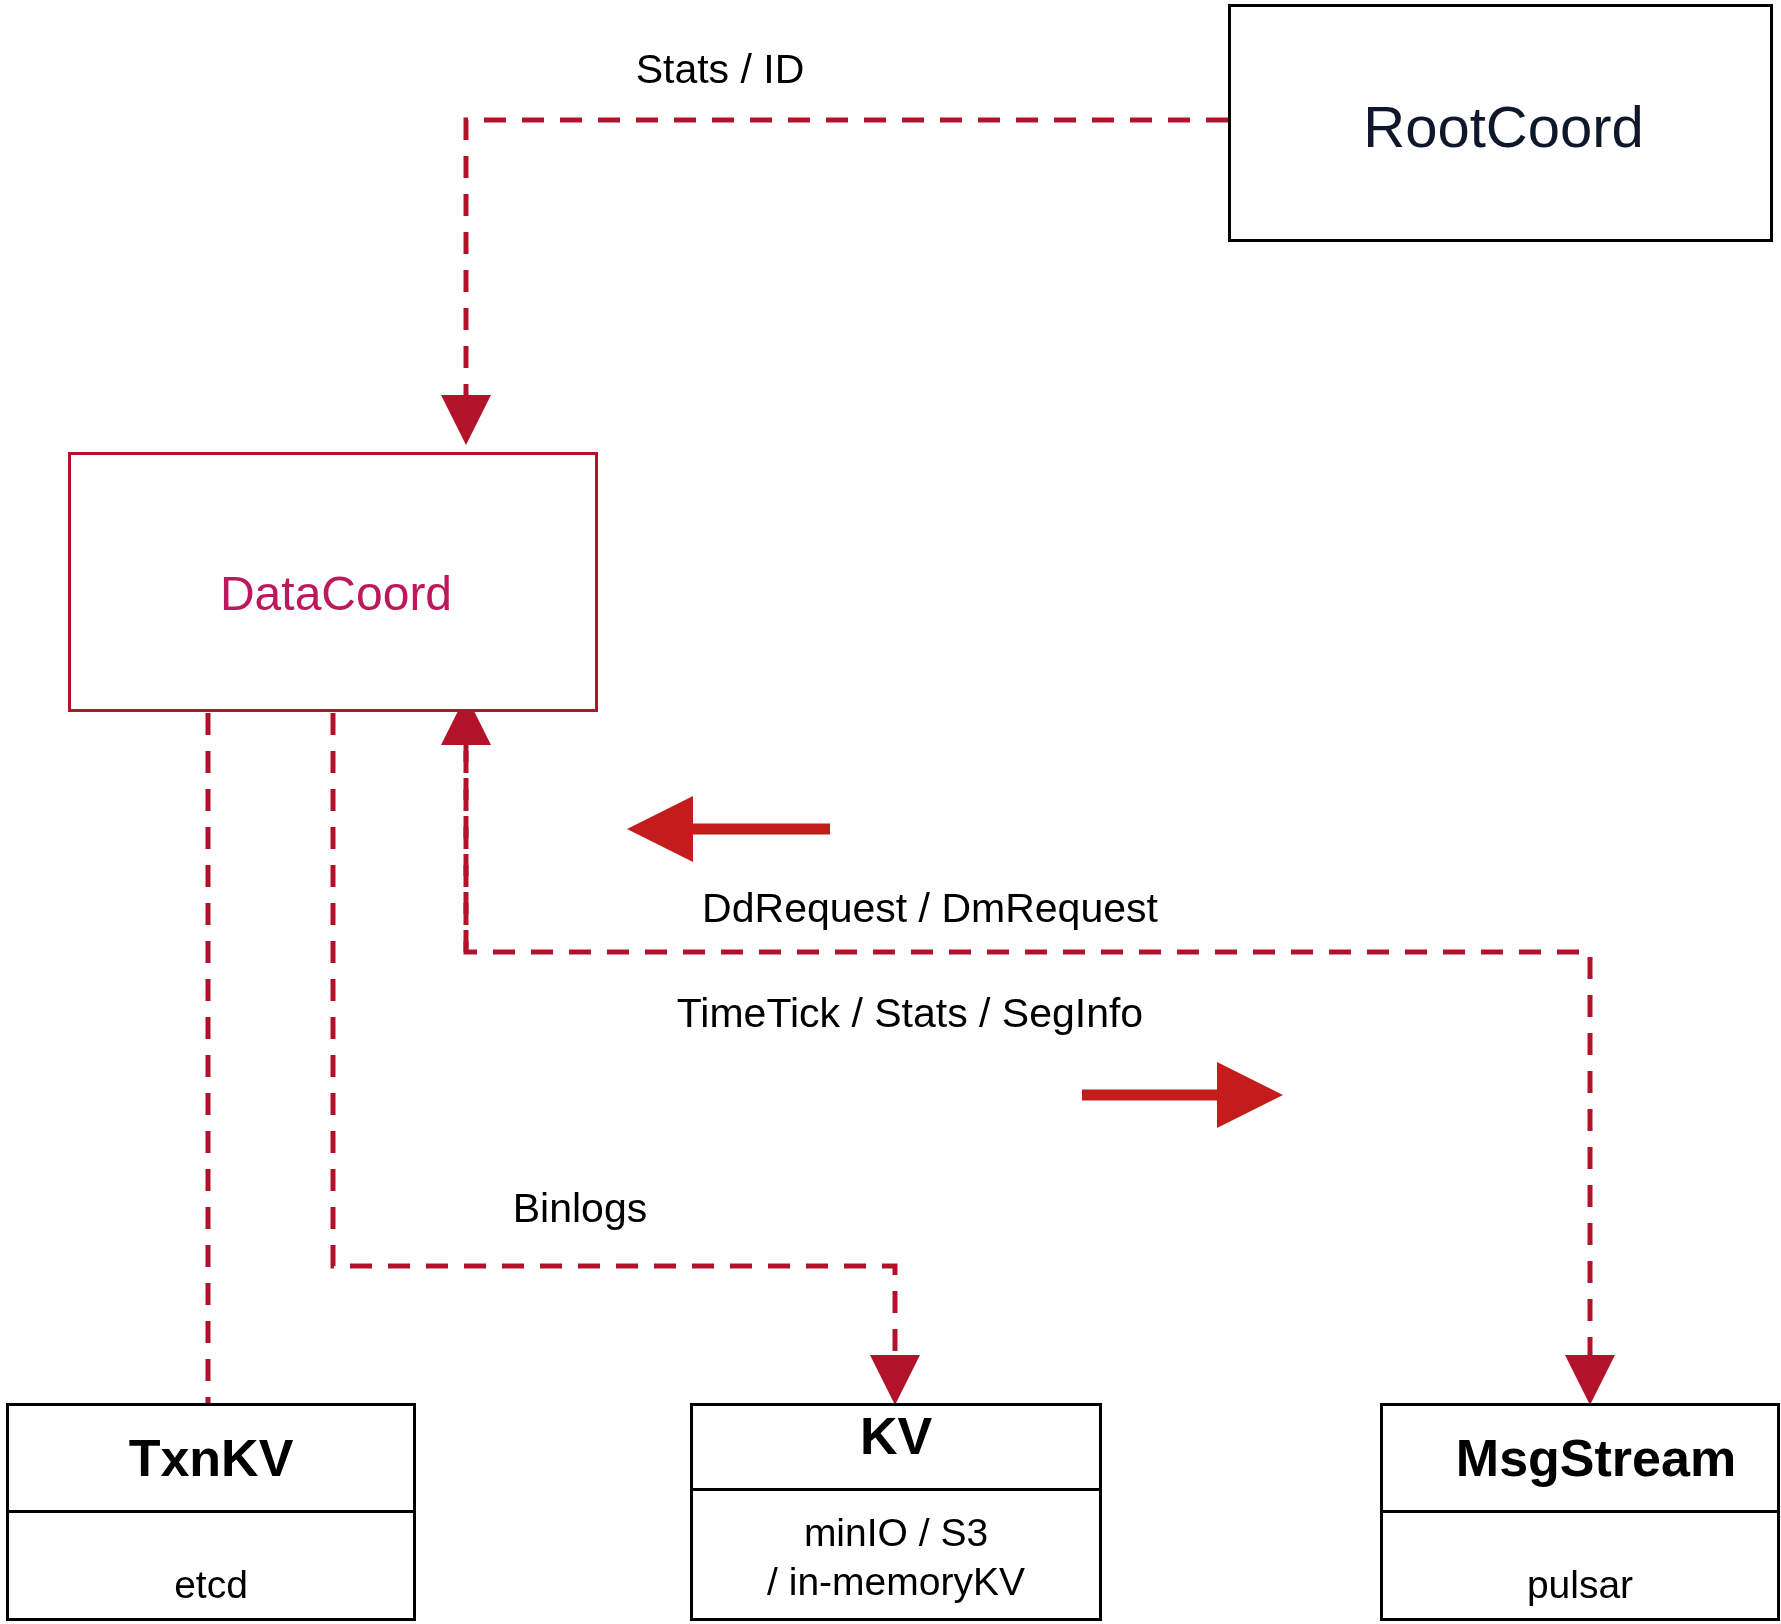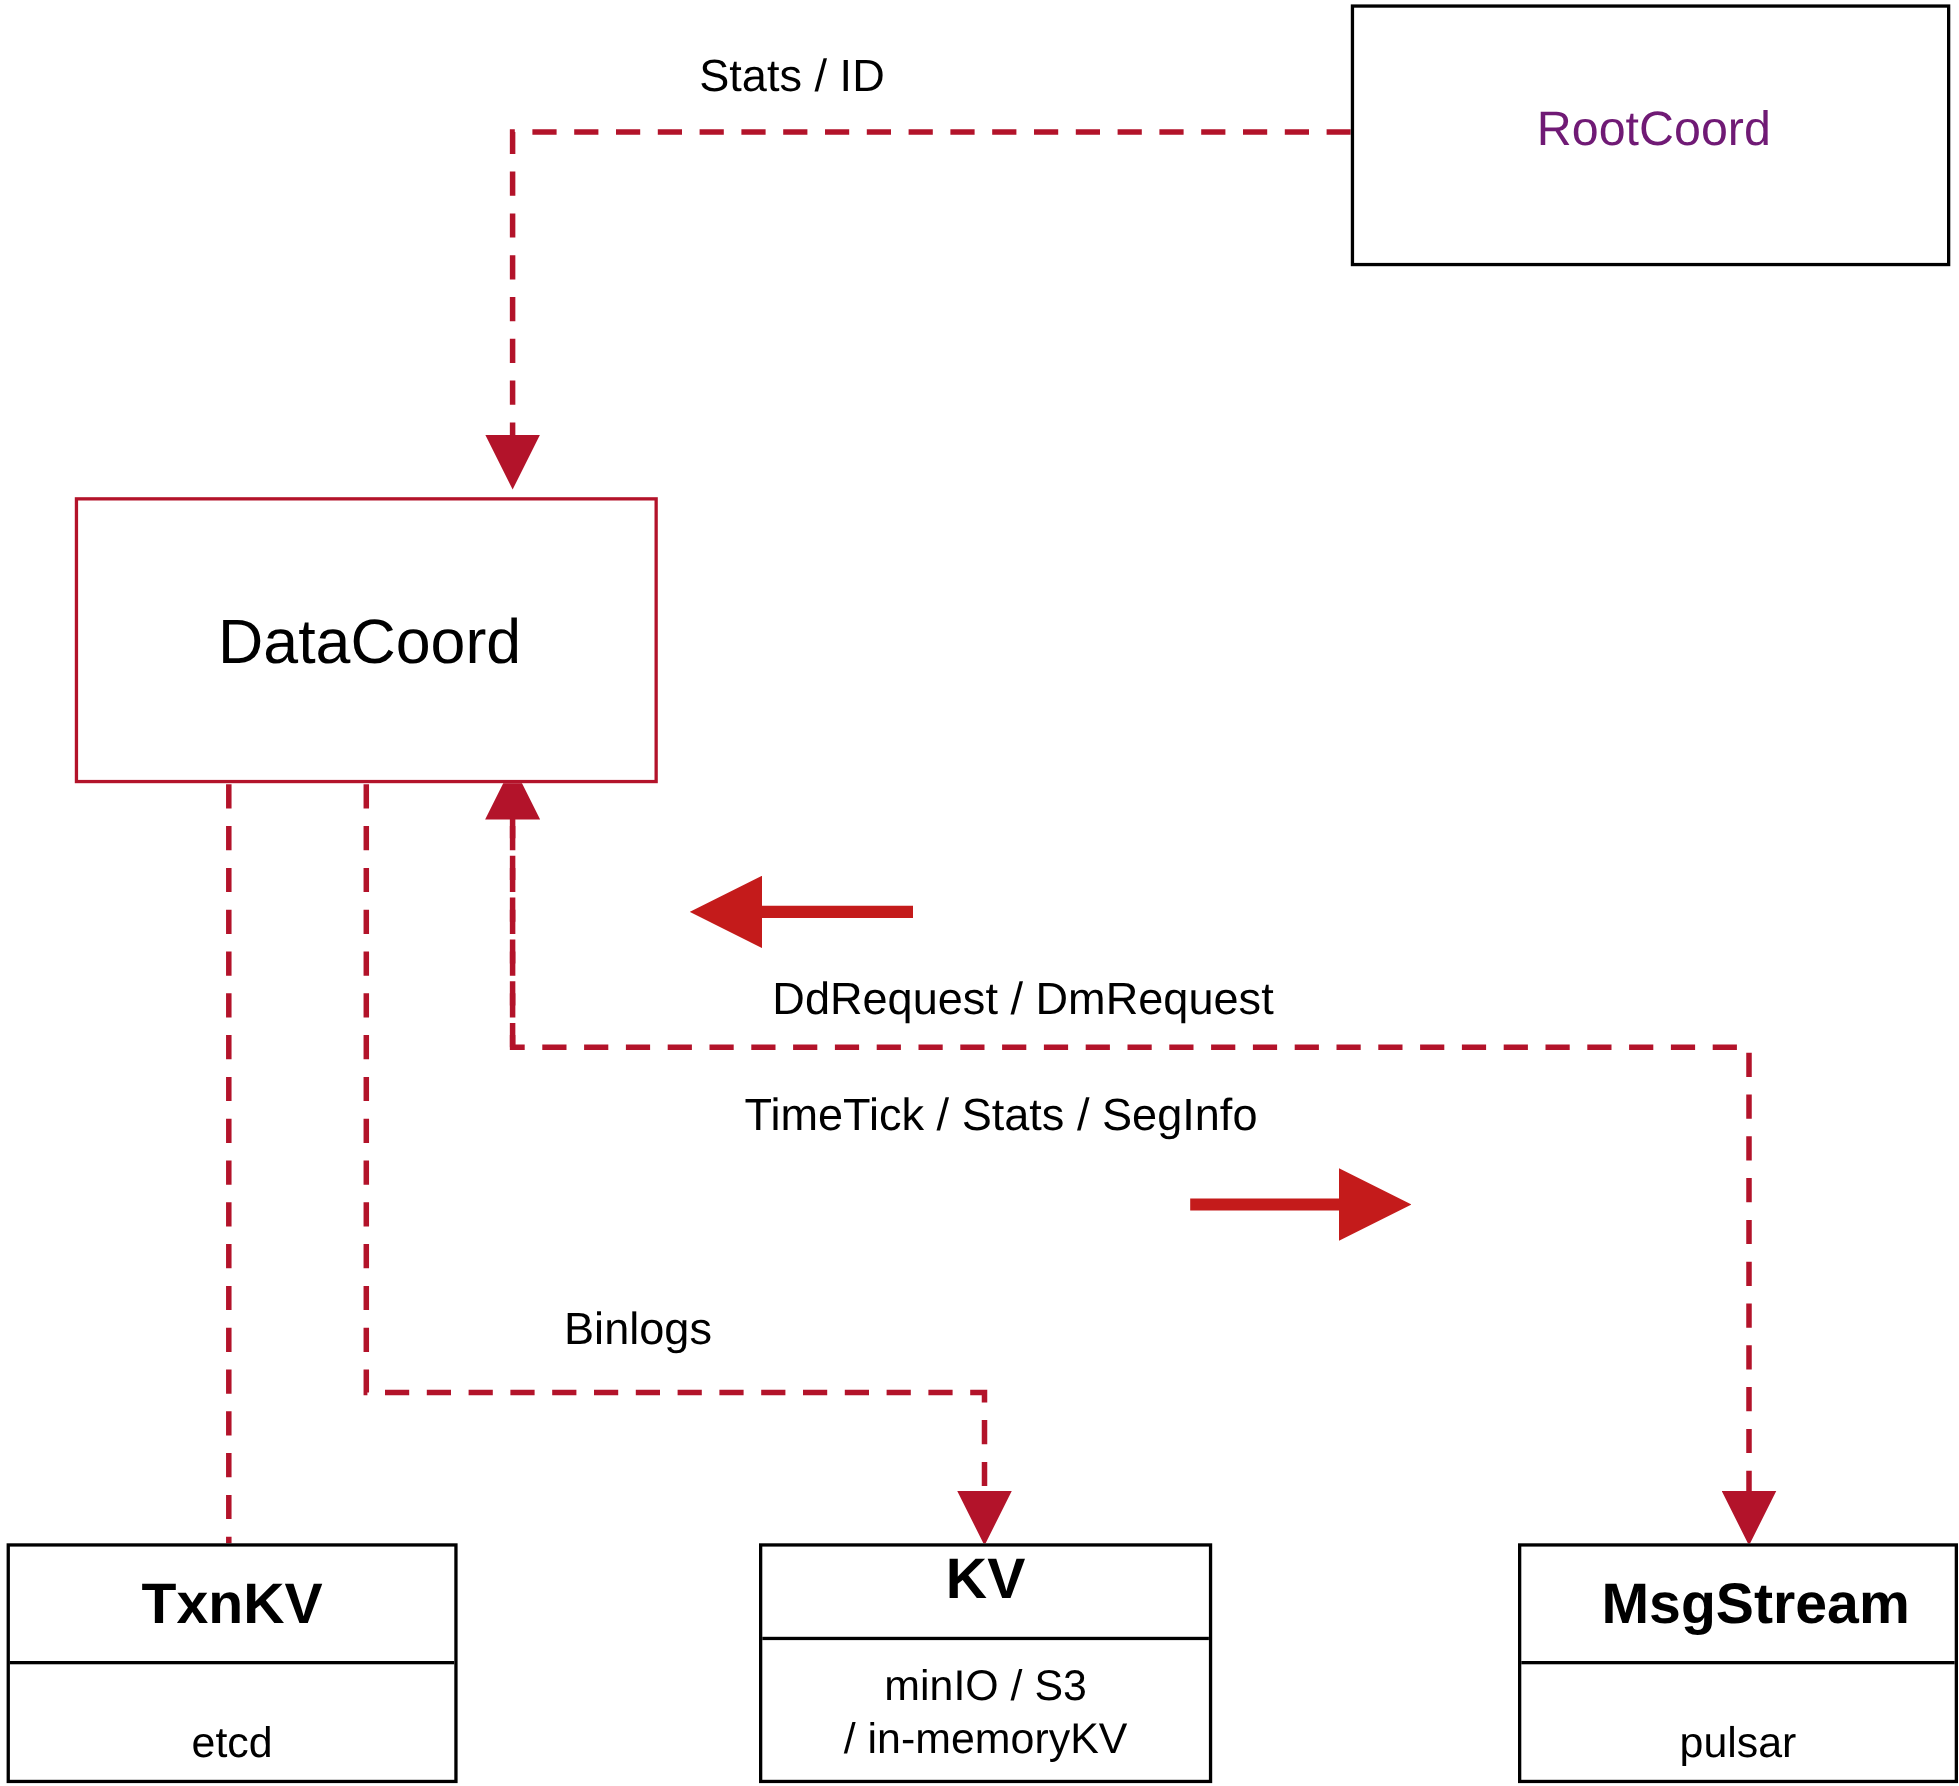--- a/index.html
+++ b/index.html
@@ -99,25 +99,25 @@
     <g>
       <line x1="830" y1="829" x2="660" y2="829" stroke="#c41b1b" stroke-width="11" marker-end="url(#arrowSolid)"></line>
     </g>
 
     <g>
       <line x1="1082" y1="1095" x2="1250" y2="1095" stroke="#c41b1b" stroke-width="11" marker-end="url(#arrowSolid)"></line>
     </g>
   </svg>
 
   <div class="node-box node-black" style="left:1228px; top:4px; width:545px; height:238px;">
-    <div class="node-label" style="left:0; top:86px; width:545px; font-size:44px; color:#701a75;">RootCoord</div>
+    <div class="node-label" style="left:0; top:86px; width:545px; font-size:58px; color:#0f172a;">RootCoord</div>
   </div>
 
   <div class="node-box node-red" style="left:68px; top:452px; width:530px; height:260px;">
-    <div class="node-label" style="left:0; top:96px; width:530px; font-size:57px; color:#000000;">DataCoord</div>
+    <div class="node-label" style="left:0; top:111px; width:530px; font-size:48px; color:#be185d;">DataCoord</div>
   </div>
 
   <div class="node-box node-black" style="left:6px; top:1403px; width:410px; height:218px;">
     <div class="kv-title" style="margin-top:22px;">TxnKV</div>
     <div class="kv-divider" style="margin-top:22px;"></div>
     <div class="kv-body" style="margin-top:48px;">etcd</div>
   </div>
 
   <div class="node-box node-black" style="left:690px; top:1403px; width:412px; height:218px;">
     <div class="kv-title" style="">KV</div>

